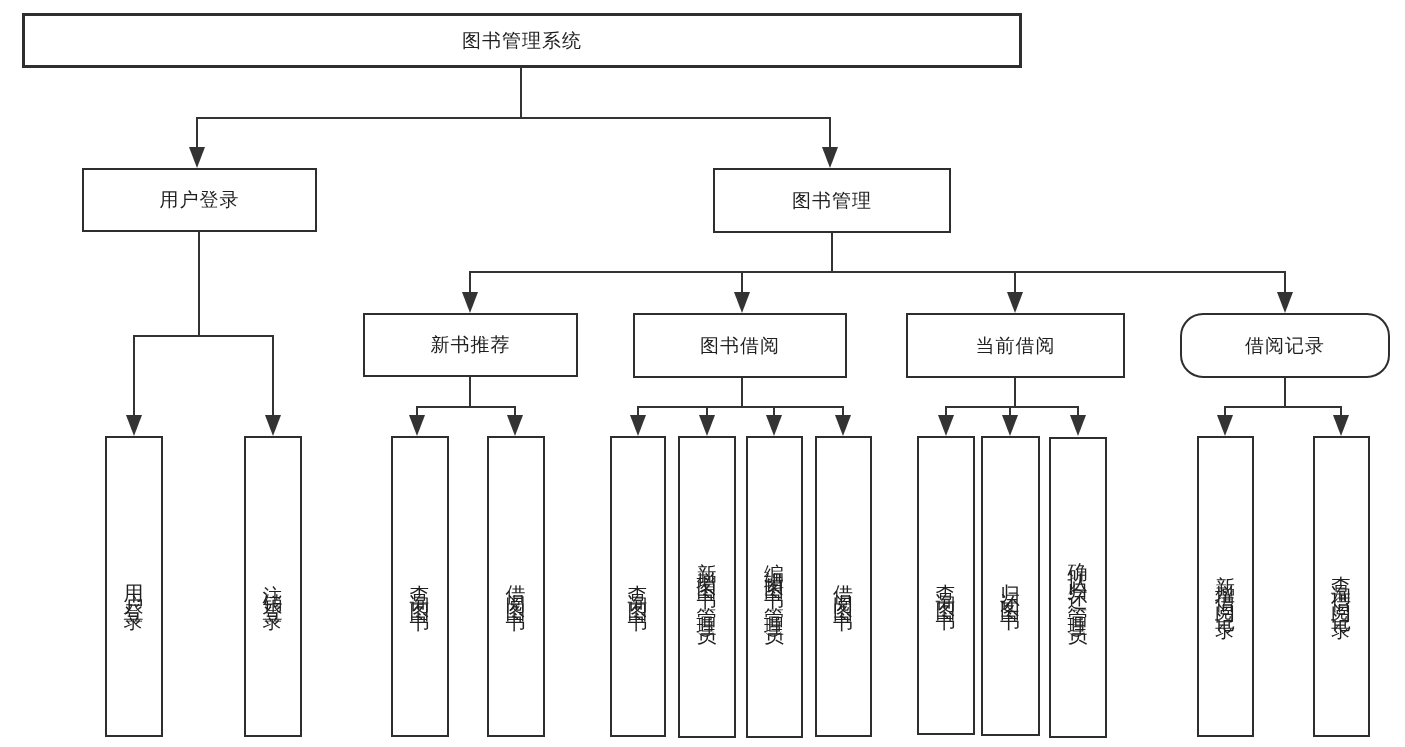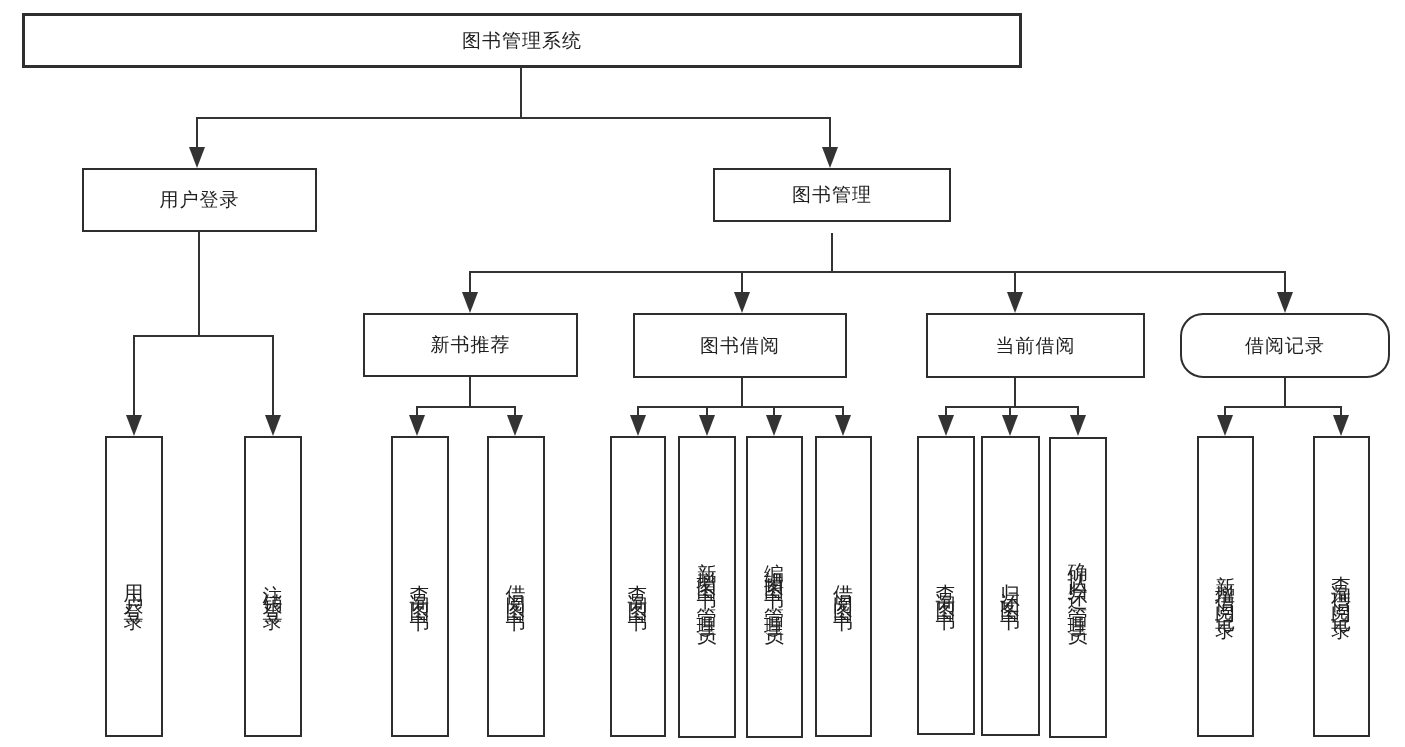--- a/index.html
+++ b/index.html
@@ -97,31 +97,31 @@
     </g>
   </svg>
 
   <div class="node root" style="left:22px;top:13px;width:1000px;height:55px;">
     <span class="hlabel">图书管理系统</span>
   </div>
 
   <div class="node" style="left:82px;top:168px;width:235px;height:64px;">
     <span class="hlabel">用户登录</span>
   </div>
-  <div class="node" style="left:713px;top:168px;width:238px;height:54px;">
+  <div class="node" style="left:713px;top:168px;width:238px;height:65px;">
     <span class="hlabel">图书管理</span>
   </div>
 
   <div class="node" style="left:363px;top:313px;width:215px;height:64px;">
     <span class="hlabel">新书推荐</span>
   </div>
   <div class="node" style="left:633px;top:313px;width:214px;height:65px;">
     <span class="hlabel">图书借阅</span>
   </div>
-  <div class="node" style="left:906px;top:313px;width:219px;height:65px;margin-left:20px;">
+  <div class="node" style="left:906px;top:313px;width:219px;height:65px;">
     <span class="hlabel">当前借阅</span>
   </div>
   <div class="node" style="left:1180px;top:313px;width:210px;height:65px;border-radius:23px;">
     <span class="hlabel">借阅记录</span>
   </div>
 
   <div class="node leaf" style="left:105px;top:436px;width:58px;height:301px;">
     <span class="vlabel">用户登录</span>
   </div>
   <div class="node leaf" style="left:244px;top:436px;width:58px;height:301px;">

